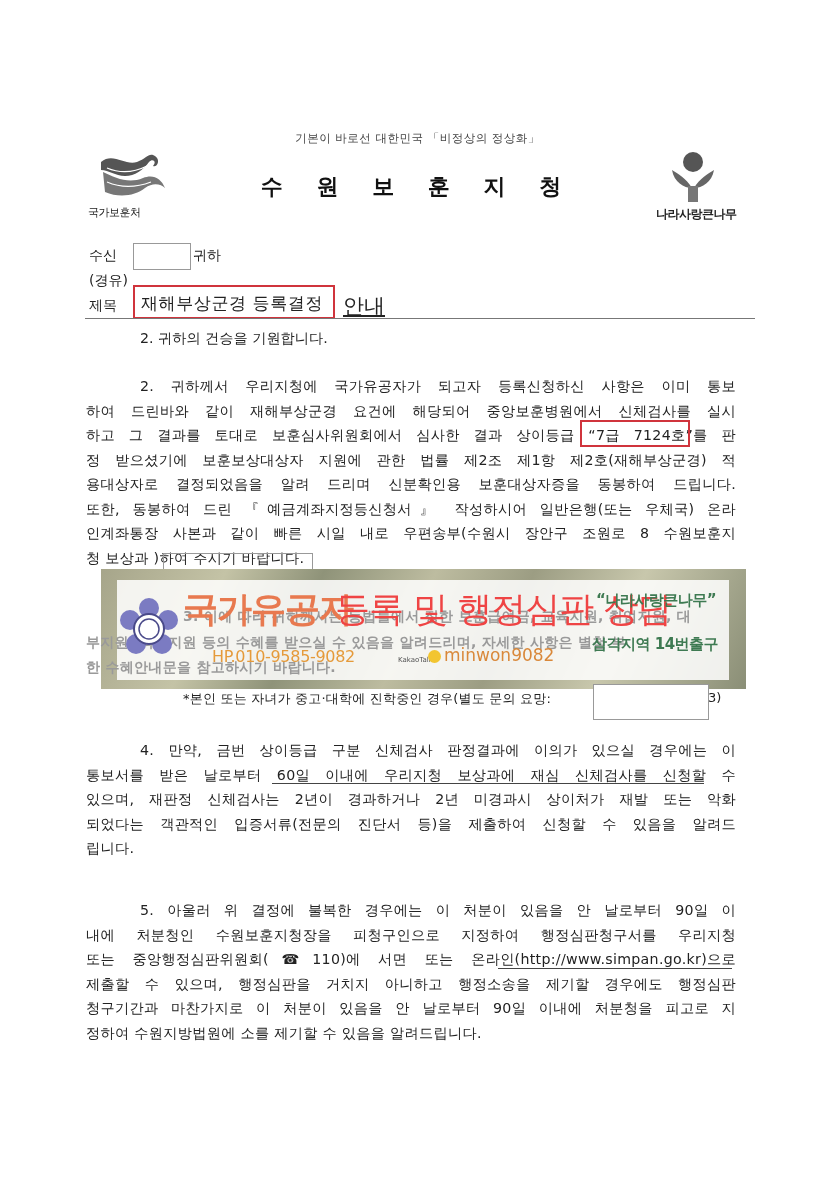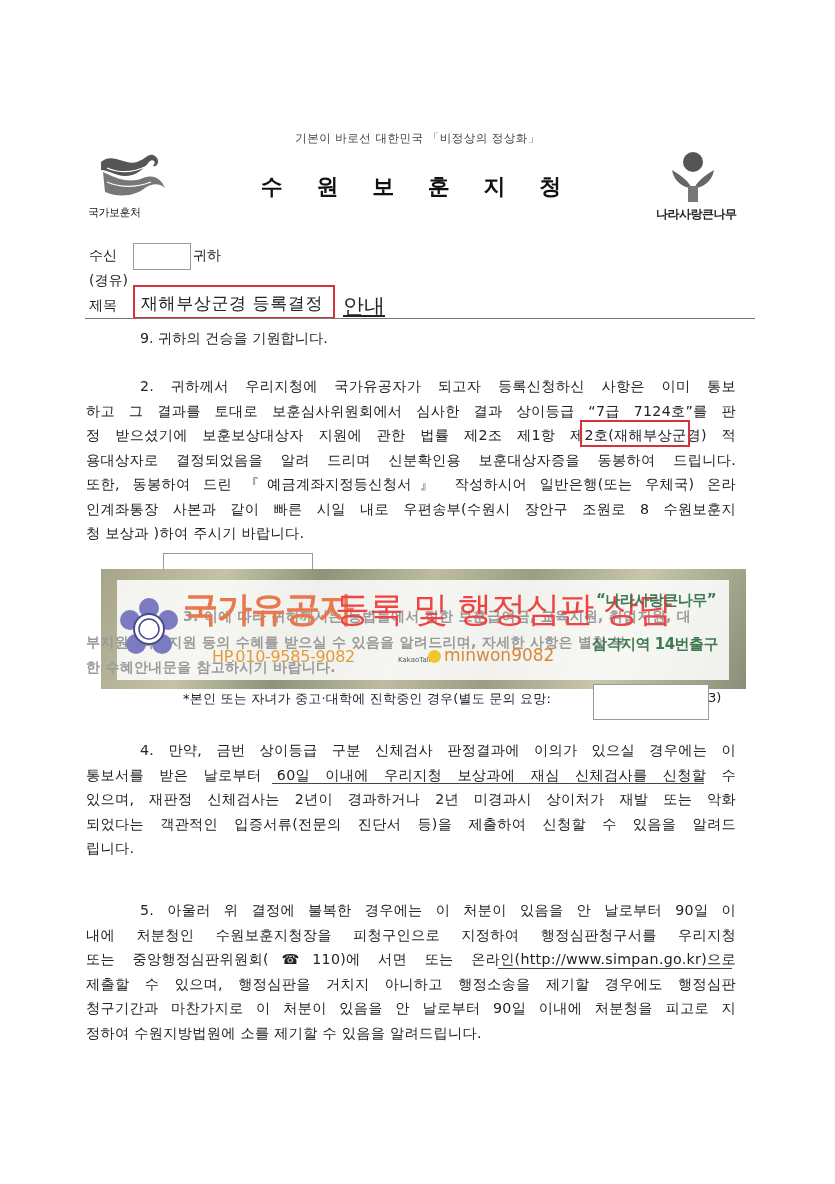--- a/index.html
+++ b/index.html
@@ -82,24 +82,25 @@
 <div class="abs line recv-label">수신</div>
 <div class="abs recv-box"></div>
 <div class="abs line recv-suffix">귀하</div>
 <div class="abs line via">(경유)</div>
 <div class="abs line subj-label">제목</div>
 <div class="abs subj-box"></div>
 <div class="abs subj-text">재해부상군경 등록결정</div>
 <div class="abs subj-suffix">안내</div>
 <div class="abs hr"></div>
 
-<div class="abs line p1">9. 귀하의 건승을 기원합니다.</div>
+<div class="abs line p1">2. 귀하의 건승을 기원합니다.</div>
 
 <div class="abs para p2">
   <span class="row" style="padding-left:54px">2. 귀하께서 우리지청에 국가유공자가 되고자 등록신청하신 사항은 이미 통보</span>
+  <span class="row">하여 드린바와 같이 재해부상군경 요건에 해당되어 중앙보훈병원에서 신체검사를 실시</span>
   <span class="row">하고 그 결과를 토대로 보훈심사위원회에서 심사한 결과 상이등급 “7급 7124호”를 판</span>
   <span class="row">정 받으셨기에 보훈보상대상자 지원에 관한 법률 제2조 제1항 제2호(재해부상군경) 적</span>
   <span class="row">용대상자로 결정되었음을 알려 드리며 신분확인용 보훈대상자증을 동봉하여 드립니다.</span>
   <span class="row">또한, 동봉하여 드린 『예금계좌지정등신청서』 작성하시어 일반은행(또는 우체국) 온라</span>
   <span class="row">인계좌통장 사본과 같이 빠른 시일 내로 우편송부(수원시 장안구 조원로 8 수원보훈지</span>
   <span class="row last">청 보상과                        )하여 주시기 바랍니다.</span>
 </div>
 <div class="abs grade-box"></div>
 <div class="abs addr-box"></div>
 

